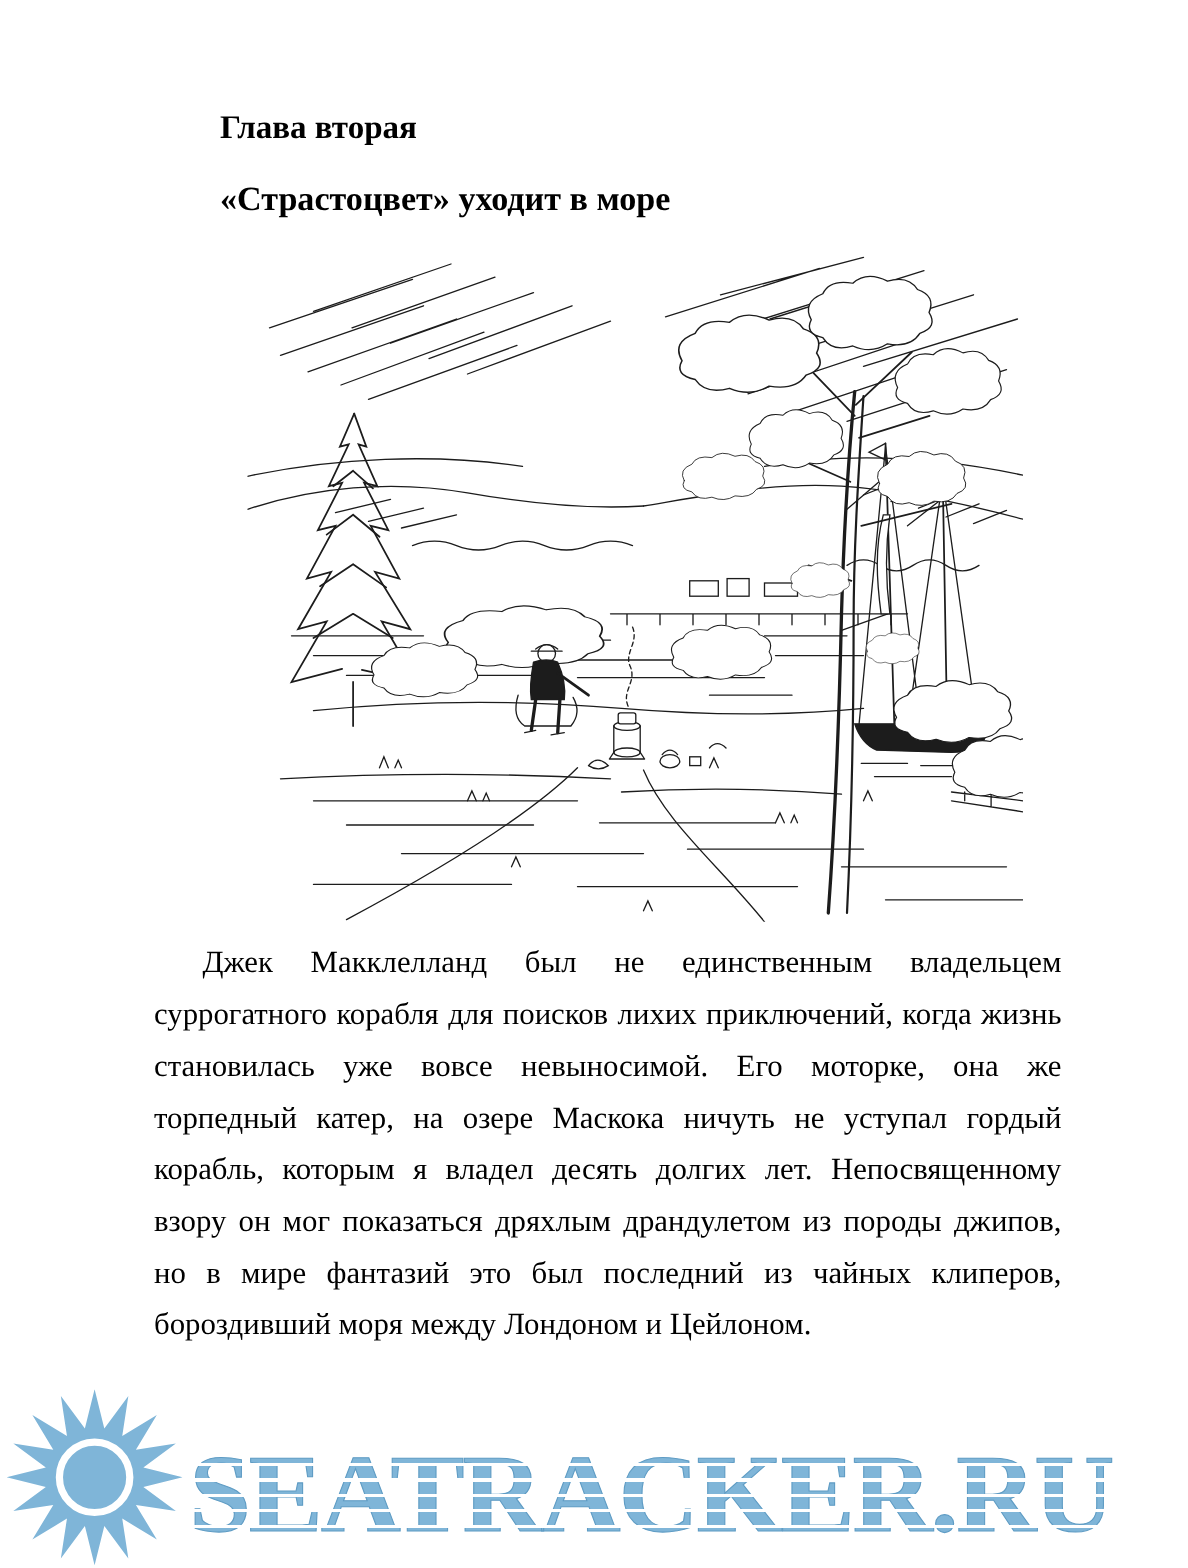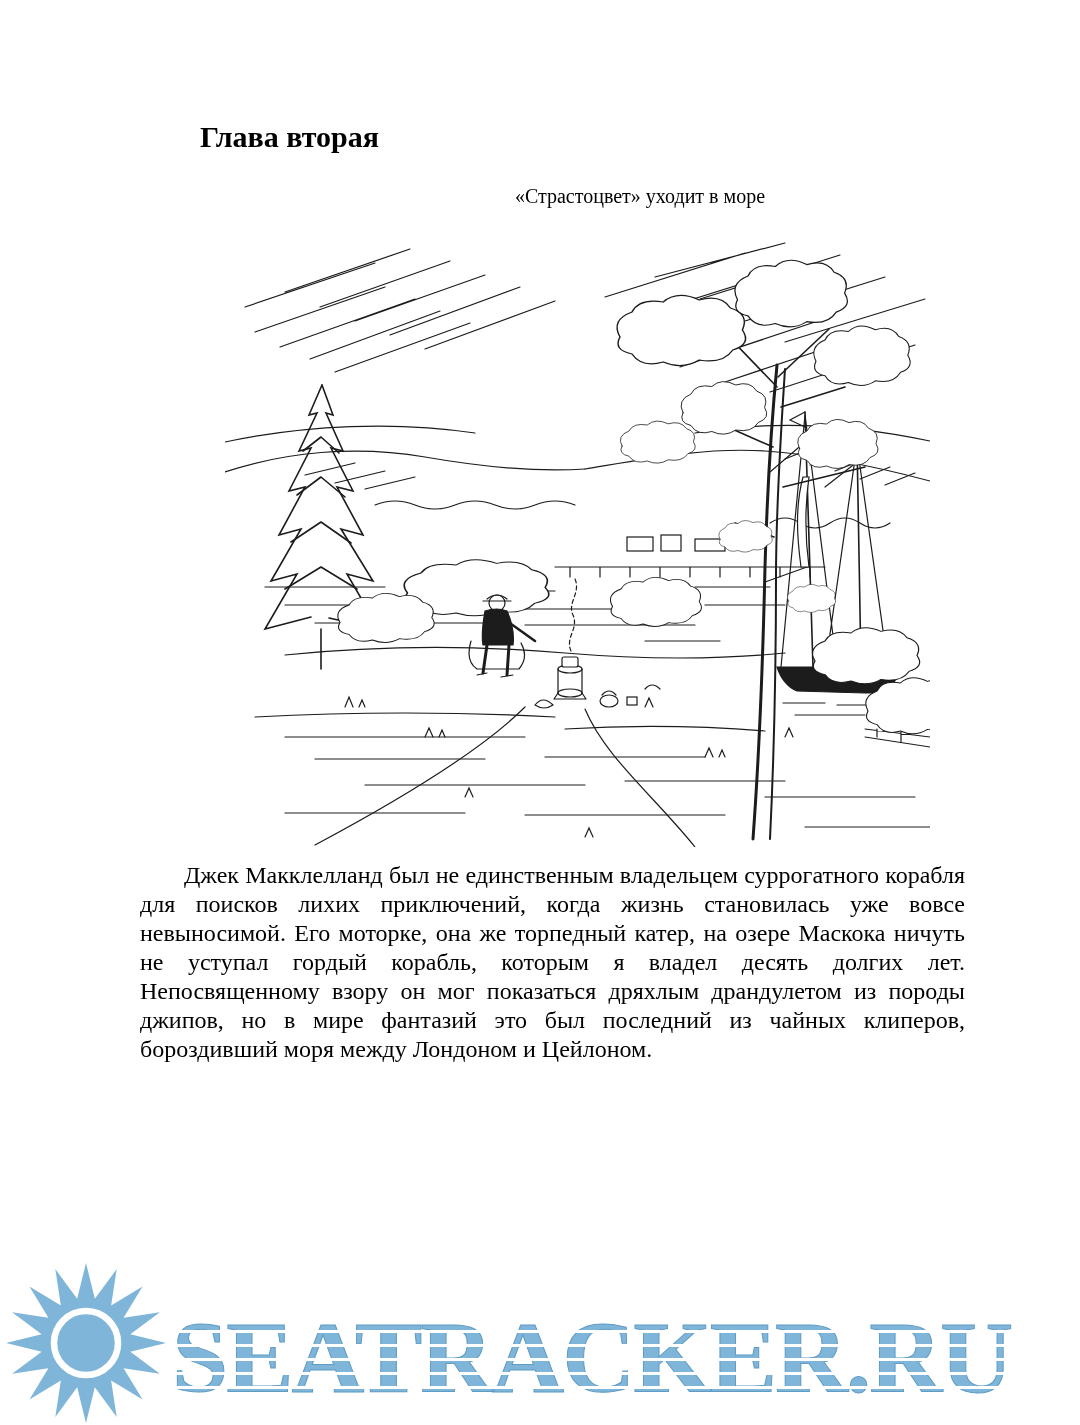--- a/index.html
+++ b/index.html
@@ -4,32 +4,32 @@
 <style>
   html,body{margin:0;padding:0;background:#ffffff;}
   .page{
     position:relative;
     width:1080px;height:1425px;
     background:#ffffff;
     overflow:hidden;
     font-family:"Liberation Serif", serif;
     color:#000;
   }
-  .heading-block{padding:72px 0 0 200px;margin-top:48px;}
+  .heading-block{padding:99px 0 0 200px;}
   .chapter-heading{
     font-size:30px;font-weight:bold;margin:0 0 32px 0;line-height:1.1;
   }
   .chapter-title{
-    font-size:20px;font-weight:normal;margin:0;line-height:1.1;text-align:center;
+    font-size:31px;font-weight:bold;margin:0;line-height:1.1;
   }
   .illustration-wrap{margin:30px 0 0 225px;width:705px;}
   .illustration-wrap svg{display:block;width:705px;height:610px;}
   .text-block{
     margin:14px 115px 0 140px;
-    font-size:24px;line-height:29px;
+    font-size:28px;line-height:47px;
     text-align:justify;
   }
   .text-block p{margin:0;text-indent:44px;}
   
   .watermark{position:absolute;left:0;bottom:0;width:1080px;height:168px;}
   .sun{position:absolute;left:6px;bottom:2px;width:160px;height:160px;}
   .watermark-text{
     position:absolute;left:172px;bottom:16px;
     font-family:"Liberation Serif", serif;
     font-weight:bold;

